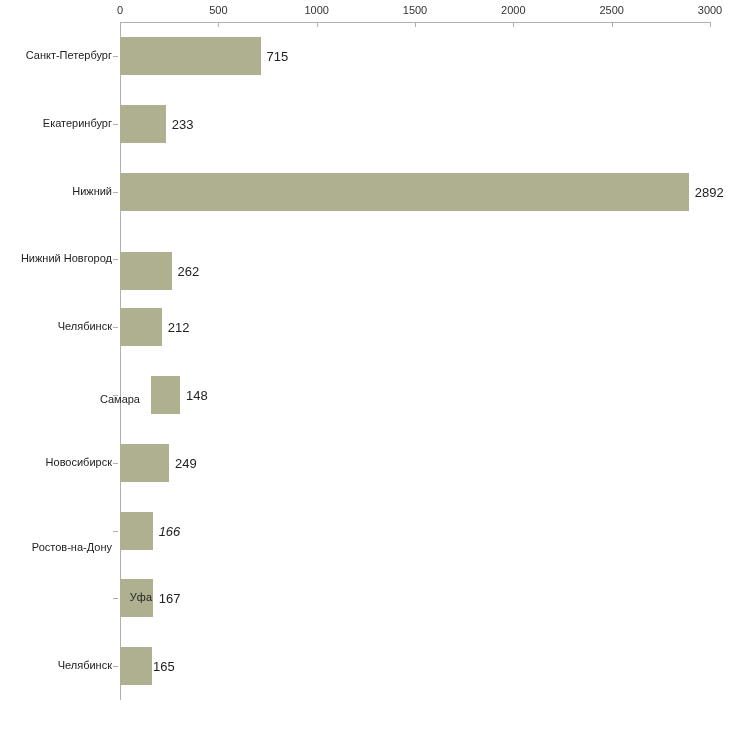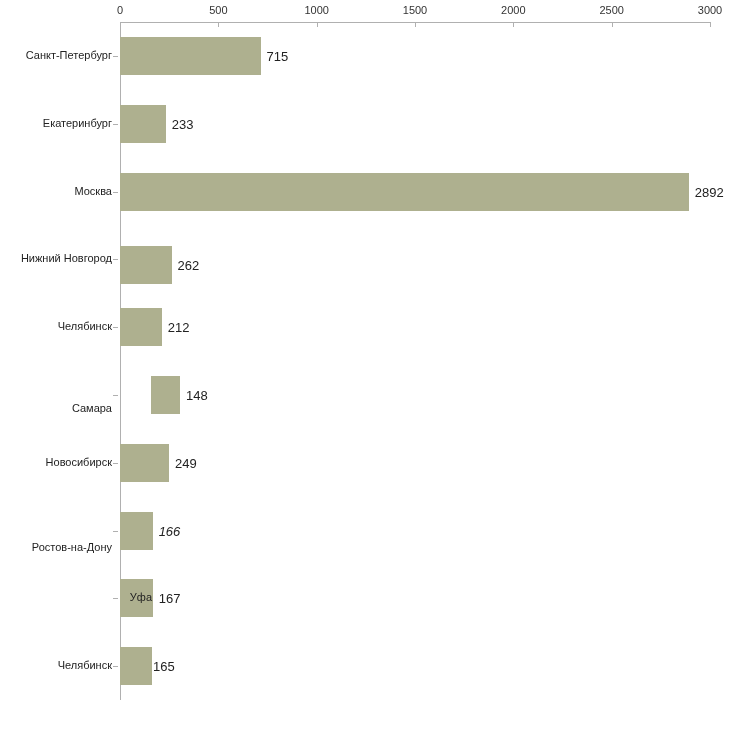--- a/index.html
+++ b/index.html
@@ -150,21 +150,21 @@
         <div class="bar-value" style="left: 140.617px;">715</div>
       </div>
       <div class="bar-row" style="top: 104.7px; height: 38px; left: 120px; width: 590px;">
         <div class="bar" title="Екатеринбург: 233" style="width: 45.8233px; background: rgb(174, 176, 143);"></div>
         <div class="bar-value" style="left: 45.8233px;">233</div>
       </div>
       <div class="bar-row" style="top: 172.5px; height: 38px; left: 120px; width: 590px;">
         <div class="bar" title="Москва: 2892" style="width: 568.76px; background: rgb(174, 176, 143);"></div>
         <div class="bar-value" style="left: 568.76px;">2892</div>
       </div>
-      <div class="bar-row" style="top: 246px; height: 38px; left: 120px; width: 590px; text-decoration: underline;">
+      <div class="bar-row" style="top: 252px; height: 38px; left: 120px; width: 590px; text-decoration: underline;">
         <div class="bar" title="Нижний Новгород: 262" style="width: 51.5267px; background: rgb(174, 176, 143);"></div>
         <div class="bar-value" style="left: 51.5267px;">262</div>
       </div>
       <div class="bar-row" style="top: 308.1px; height: 38px; left: 120px; width: 590px;">
         <div class="bar" title="Краснодар: 212" style="width: 41.6933px; background: rgb(174, 176, 143);"></div>
         <div class="bar-value" style="left: 41.6933px;">212</div>
       </div>
       <div class="bar-row" style="top: 375.9px; height: 38px; left: 120px; width: 590px; margin-left: 31px;">
         <div class="bar" title="Самара: 148" style="width: 29.1067px; background: rgb(174, 176, 143);"></div>
         <div class="bar-value" style="left: 29.1067px;">148</div>
@@ -182,23 +182,23 @@
         <div class="bar-value" style="left: 32.8433px;">167</div>
       </div>
       <div class="bar-row" style="top: 647.1px; height: 38px; left: 120px; width: 590px;">
         <div class="bar" title="Челябинск: 165" style="width: 32.45px; background: rgb(174, 176, 143);"></div>
         <div class="bar-value" style="left: 27px;">165</div>
       </div>
     </div>
   <div id="cats">
       <div class="cat-label-box" style="top: 48.9px;">Санкт-Петербург</div>
       <div class="cat-label-box" style="top: 116.7px;">Екатеринбург</div>
-      <div class="cat-label-box" style="top: 184.5px;">Москва</div>
+      <div class="cat-label-box" style="top: 184.5px;">Нижний</div>
       <div class="cat-label-box" style="top: 252.3px;">Нижний Новгород</div>
       <div class="cat-label-box" style="top: 320.1px;">Челябинск</div>
-      <div class="cat-label-box" style="top: 402px;">Самара</div>
+      <div class="cat-label-box" style="top: 393px; margin-left: 28px;">Самара</div>
       <div class="cat-label-box" style="top: 455.7px;">Новосибирск</div>
       <div class="cat-label-box" style="top: 541px;">Ростов-на-Дону</div>
       <div class="cat-label-box" style="top: 591.3px; margin-left: 40px;">Уфа</div>
       <div class="cat-label-box" style="top: 659.1px;">Челябинск</div>
     </div>
 
 </div>
 
 </body></html>

